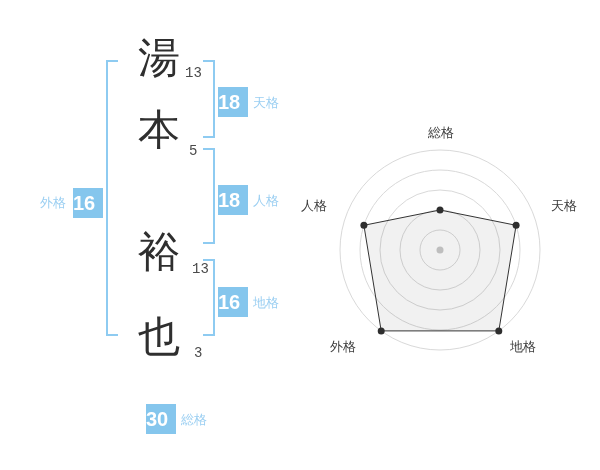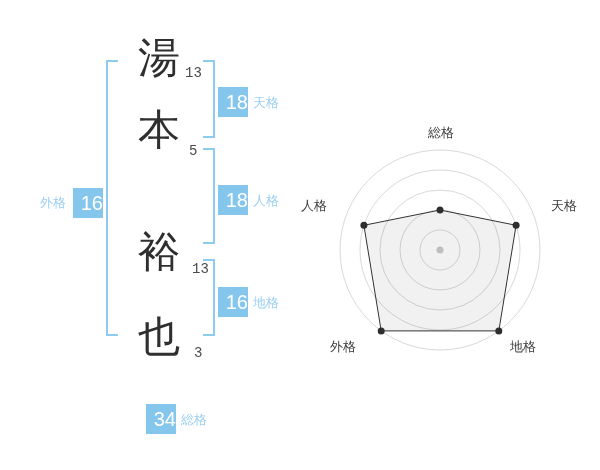--- a/index.html
+++ b/index.html
@@ -42,21 +42,21 @@
     border-top:2px solid var(--bracket-blue);
     border-bottom:2px solid var(--bracket-blue);
   }
   .bracket-tenkaku{top:60px;height:78px;}
   .bracket-jinkaku{top:148px;height:96px;}
   .bracket-chikaku{top:259px;height:77px;}
 
   
   .badge{
     position:absolute;width:30px;height:30px;background:var(--accent-blue);
-    color:#ffffff;font-size:20px;line-height:30px;text-align:right;
+    color:#ffffff;font-size:20px;line-height:30px;text-align:left;font-weight:bold;
   }
   .badge-label{
     position:absolute;font-size:13px;line-height:1;color:var(--label-blue);
   }
 
   
   .radar-svg{position:absolute;left:290px;top:113px;width:300px;height:277px;}
   .axis-label{
     position:absolute;width:54px;text-align:center;
     font-size:13px;line-height:1.2;color:#3d3d3d;
@@ -92,21 +92,21 @@
 
   <div class="badge" style="left:218px;top:185px">18</div>
   <div class="badge-label" style="left:253px;top:194px">人格</div>
 
   <div class="badge" style="left:218px;top:287px">16</div>
   <div class="badge-label" style="left:253px;top:296px">地格</div>
 
   <div class="badge-label" style="left:40px;top:196px">外格</div>
   <div class="badge" style="left:73px;top:188px">16</div>
 
-  <div class="badge" style="left:146px;top:404px">34</div>
+  <div class="badge" style="left:146px;top:404px">30</div>
   <div class="badge-label" style="left:181px;top:413px">総格</div>
 
   <svg class="radar-svg" viewBox="0 0 300 277">
       <circle cx="150" cy="137" r="20" fill="none" stroke="#d9d9d9" stroke-width="1"></circle>
       <circle cx="150" cy="137" r="40" fill="none" stroke="#d9d9d9" stroke-width="1"></circle>
       <circle cx="150" cy="137" r="60" fill="none" stroke="#d9d9d9" stroke-width="1"></circle>
       <circle cx="150" cy="137" r="80" fill="none" stroke="#d9d9d9" stroke-width="1"></circle>
       <circle cx="150" cy="137" r="100" fill="none" stroke="#d9d9d9" stroke-width="1"></circle>
       <circle cx="150" cy="137" r="3.5" fill="#c9c9c9"></circle>
       <polygon points="150.0,97.0 226.1,112.3 208.8,217.9 91.2,217.9 73.9,112.3" fill="rgba(0,0,0,0.055)" stroke="#333333" stroke-width="1"></polygon>

